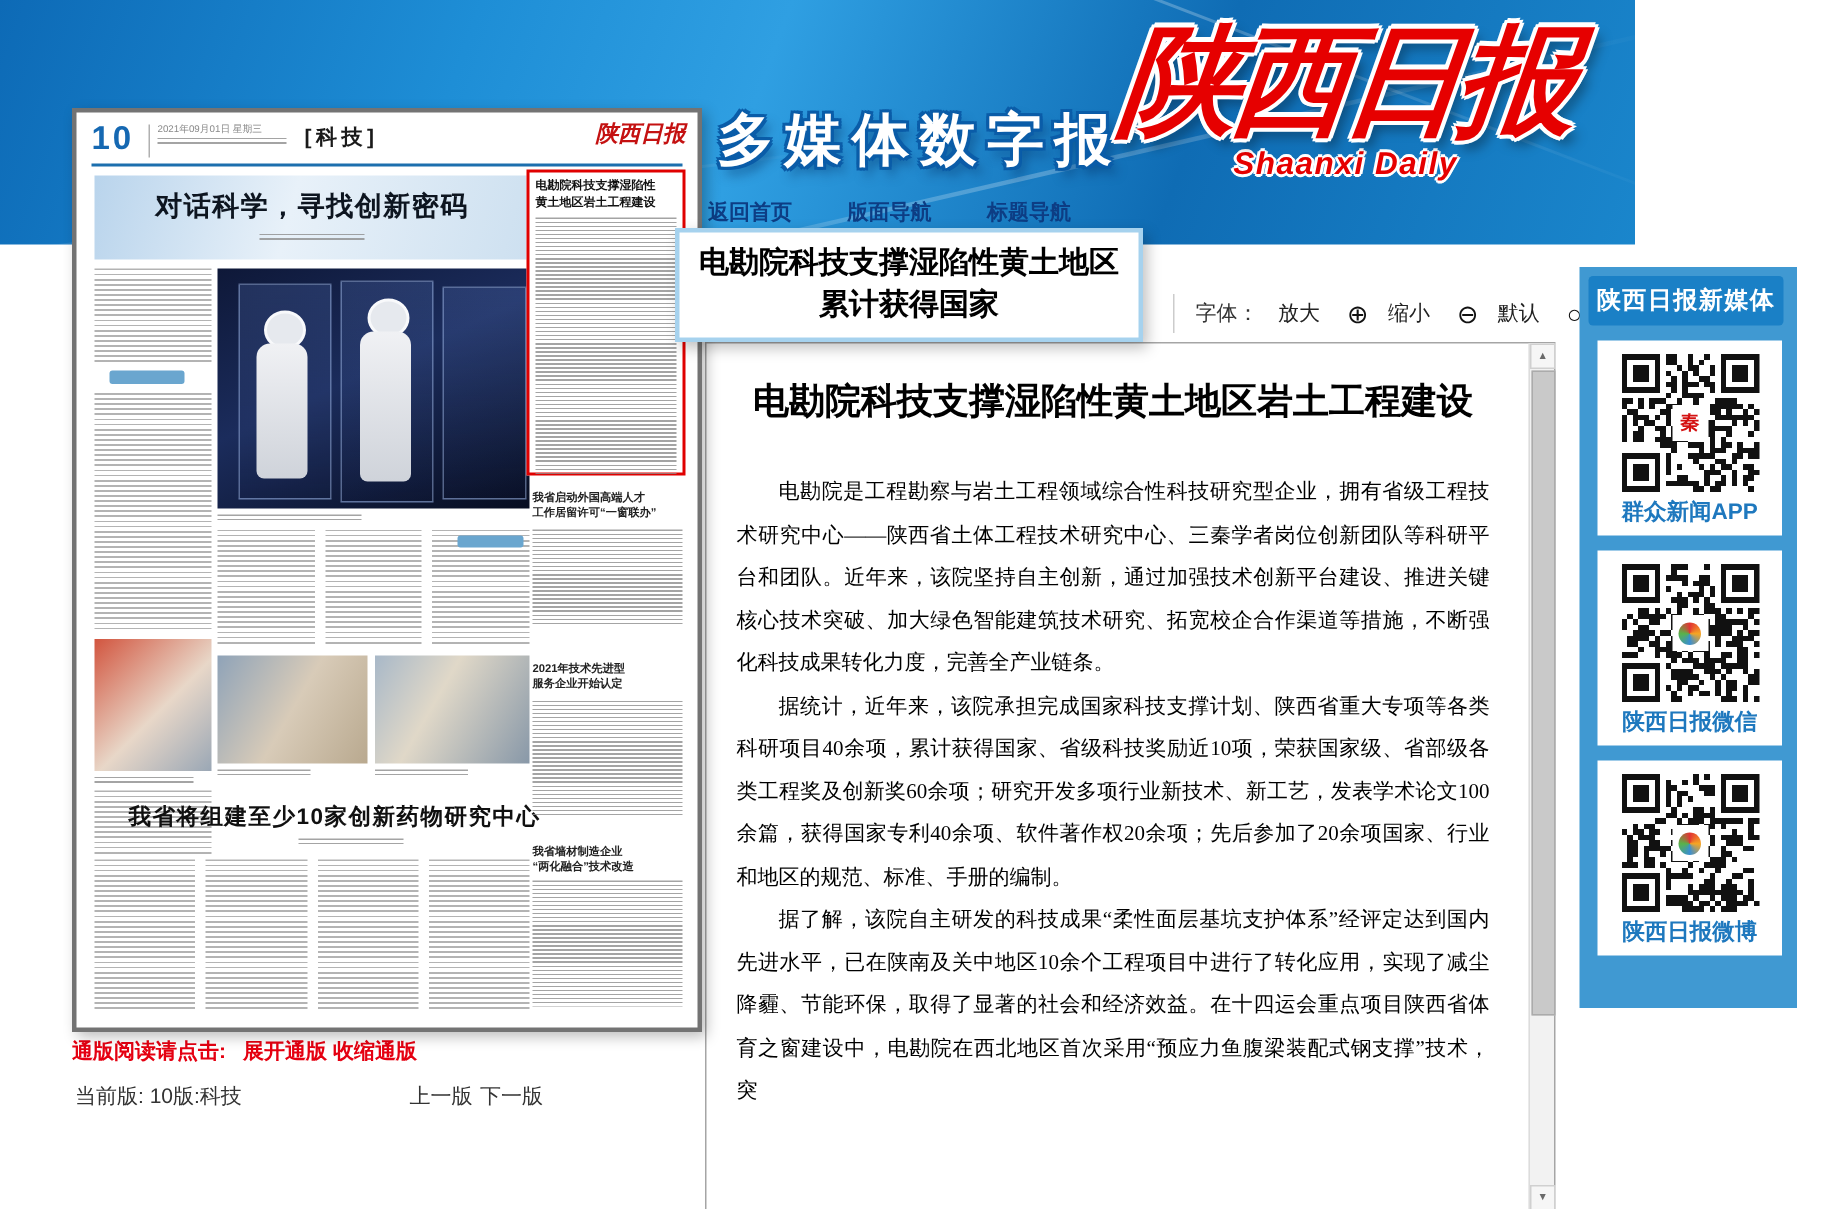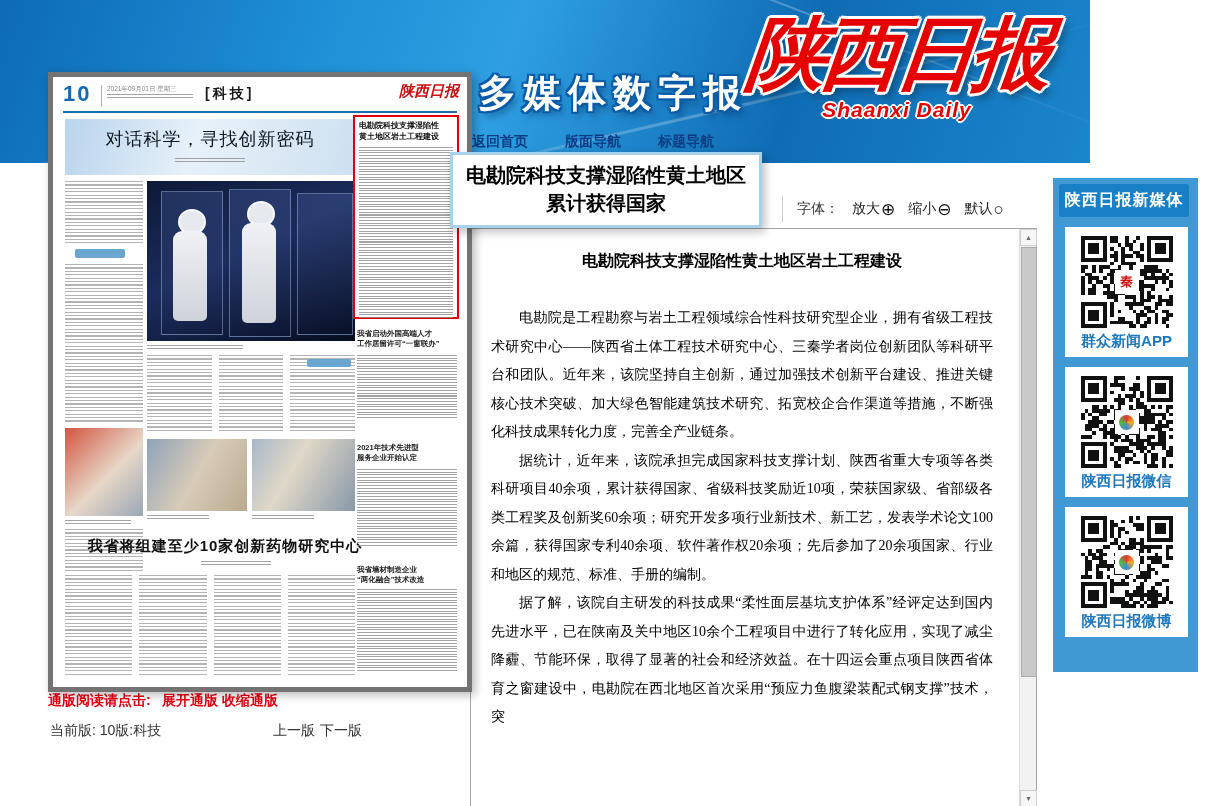--- a/index.html
+++ b/index.html
@@ -20,31 +20,31 @@
   .logo-cn{font-family:"DejaVu Serif","Liberation Serif",serif;font-style:italic;font-weight:bold;font-size:80px;line-height:106px;
     color:#e60000;letter-spacing:-5px;transform:skewX(-6deg);white-space:nowrap;
     text-shadow:3px 0 0 #fff,-3px 0 0 #fff,0 3px 0 #fff,0 -3px 0 #fff,2px 2px 0 #fff,-2px -2px 0 #fff,2px -2px 0 #fff,-2px 2px 0 #fff,5px 6px 8px rgba(0,0,0,.35);}
   .logo-en{margin-top:-8px;font-size:21px;font-weight:bold;font-style:italic;color:#e60000;letter-spacing:1px;
     text-shadow:2px 0 0 #fff,-2px 0 0 #fff,0 2px 0 #fff,0 -2px 0 #fff,1px 1px 0 #fff,-1px -1px 0 #fff,1px -1px 0 #fff,-1px 1px 0 #fff;}
   .nav{position:absolute;left:472px;top:133px;display:flex;gap:37px;}
   .nav span{font-size:14px;font-weight:bold;color:#0d3d84;cursor:pointer;}
 
   
   .thumb{position:absolute;left:48px;top:72px;width:414px;height:610px;background:#fff;z-index:10;
-         border:5px solid #737373;box-shadow:3px 3px 9px rgba(0,0,0,.28);}
+         border:3px solid #737373;box-shadow:3px 3px 9px rgba(0,0,0,.28);}
   .tx{background-image:repeating-linear-gradient(to bottom,#9a9a9a 0,#9a9a9a 1.2px,transparent 1.2px,transparent 3.4px);opacity:.75;}
   .tx2{background-image:repeating-linear-gradient(to bottom,#8d8d8d 0,#8d8d8d 1px,transparent 1px,transparent 2.7px);opacity:.8;}
   .t-page10{left:10px;top:4px;font-size:22px;font-weight:bold;color:#1568b2;letter-spacing:2px;}
   .t-vdiv{left:48px;top:8px;width:1px;height:22px;background:#b0b0b0;}
   .t-date{left:54px;top:8px;width:92px;font-size:6.5px;line-height:8px;color:#888;}
   .t-section{left:152px;top:8px;font-size:14px;color:#1a1a1a;letter-spacing:3px;font-weight:bold;}
   .t-masthead{right:8px;top:5px;font-family:"DejaVu Serif",serif;font-style:italic;font-weight:bold;font-size:15px;color:#c41111;}
   .t-rule{left:10px;top:34px;width:394px;height:2px;background:#1c6fae;}
   .t-banner{left:12px;top:42px;width:290px;height:56px;background:linear-gradient(105deg,#b9d4ec 0%,#e8f1f9 45%,#cde0f0 100%);}
-  .t-headline{padding-top:8px;text-align:center;font-size:18px;font-weight:normal;color:#0d1520;letter-spacing:1px;}
+  .t-headline{padding-top:8px;text-align:center;font-size:18px;font-weight:bold;color:#0d1520;letter-spacing:1px;}
   .t-byline{width:70px;height:4px;margin:7px auto 0;}
   .t-bluetag{background:#6aa6cf;border-radius:2px;}
   .astro{background:linear-gradient(155deg,#0e1838 0%,#1b2c5c 45%,#070d20 100%);overflow:hidden;}
   .case{position:absolute;border:1px solid rgba(170,195,240,.45);background:linear-gradient(180deg,rgba(90,120,190,.25),rgba(20,30,70,.1));}
   .suit{position:absolute;width:34px;height:90px;background:linear-gradient(180deg,#f0f1f4,#cfd3da);border-radius:9px 9px 5px 5px;}
   .helmet{position:absolute;width:24px;height:22px;border-radius:50%;background:#e6e9ee;border:2px solid #f8f9fb;}
   .ph1{background:linear-gradient(120deg,#8fa3b8 0%,#d8cbb8 50%,#b9a98f 100%);}
   .ph2{background:linear-gradient(120deg,#a8b8c8 0%,#e0d8c8 40%,#8898a8 100%);}
   .ph3{background:linear-gradient(135deg,#d2553f 0%,#e8d7c8 55%,#9aa7b5 100%);}
   .cols{display:flex;gap:7px;}
@@ -55,28 +55,28 @@
   .t-side{font-size:7.5px;font-weight:bold;line-height:10px;color:#222;}
 
   
   .popup{position:absolute;left:450px;top:152px;width:306px;z-index:40;background:#fff;
          border:3px solid #a6d2ee;box-shadow:3px 4px 9px rgba(0,0,0,.25);text-align:center;padding:6px 0 8px;}
   .popup div{font-size:20px;font-weight:bold;color:#000;line-height:28px;}
 
   
   .font-controls{position:absolute;left:782px;top:196px;height:26px;display:flex;align-items:center;gap:13px;
                  border-left:1px solid #ccc;padding-left:14px;font-size:14px;color:#333;}
-  .fc-btn{display:flex;align-items:center;gap:1px;cursor:pointer;color:#222;}
+  .fc-btn{display:flex;align-items:center;gap:18px;cursor:pointer;color:#222;}
   .fc-icon{font-size:17px;line-height:17px;color:#111;}
 
   
   .panel{position:absolute;left:470px;top:228px;width:565px;height:578px;border:1px solid #a5a5a5;background:#fff;}
   .panel-inner{position:absolute;left:0;top:0;right:17px;bottom:0;overflow:hidden;padding:14px 26px 0 20px;
                font-family:"Liberation Serif","DejaVu Serif",serif;}
-  .article-title{font-size:16px;font-weight:bold;text-align:center;color:#000;margin:8px 0 32px;
+  .article-title{font-size:24px;font-weight:bold;text-align:center;color:#000;margin:8px 0 32px;
                  font-family:"Liberation Sans","DejaVu Sans",sans-serif;}
   .panel-inner p{font-size:14px;line-height:28.5px;color:#000;text-indent:2em;margin:0;text-align:justify;}
   .sb{position:absolute;right:0;top:0;width:17px;height:100%;background:#f2f2f2;border-left:1px solid #dcdcdc;box-sizing:border-box;}
   .sb-btn{position:absolute;left:0;width:17px;height:17px;background:#f6f6f6;border:1px solid #d0d0d0;box-sizing:border-box;
           display:flex;align-items:center;justify-content:center;font-size:7px;color:#6a6a6a;cursor:pointer;}
   .sb-up{top:0;}.sb-down{bottom:0;}
   .sb-thumb{position:absolute;left:1px;top:18px;width:14px;height:428px;background:#c9c9c9;border:1px solid #ababab;cursor:pointer;}
 
   
   .sidebar{position:absolute;left:1053px;top:178px;width:145px;height:494px;background:#4099d2;box-sizing:border-box;}

